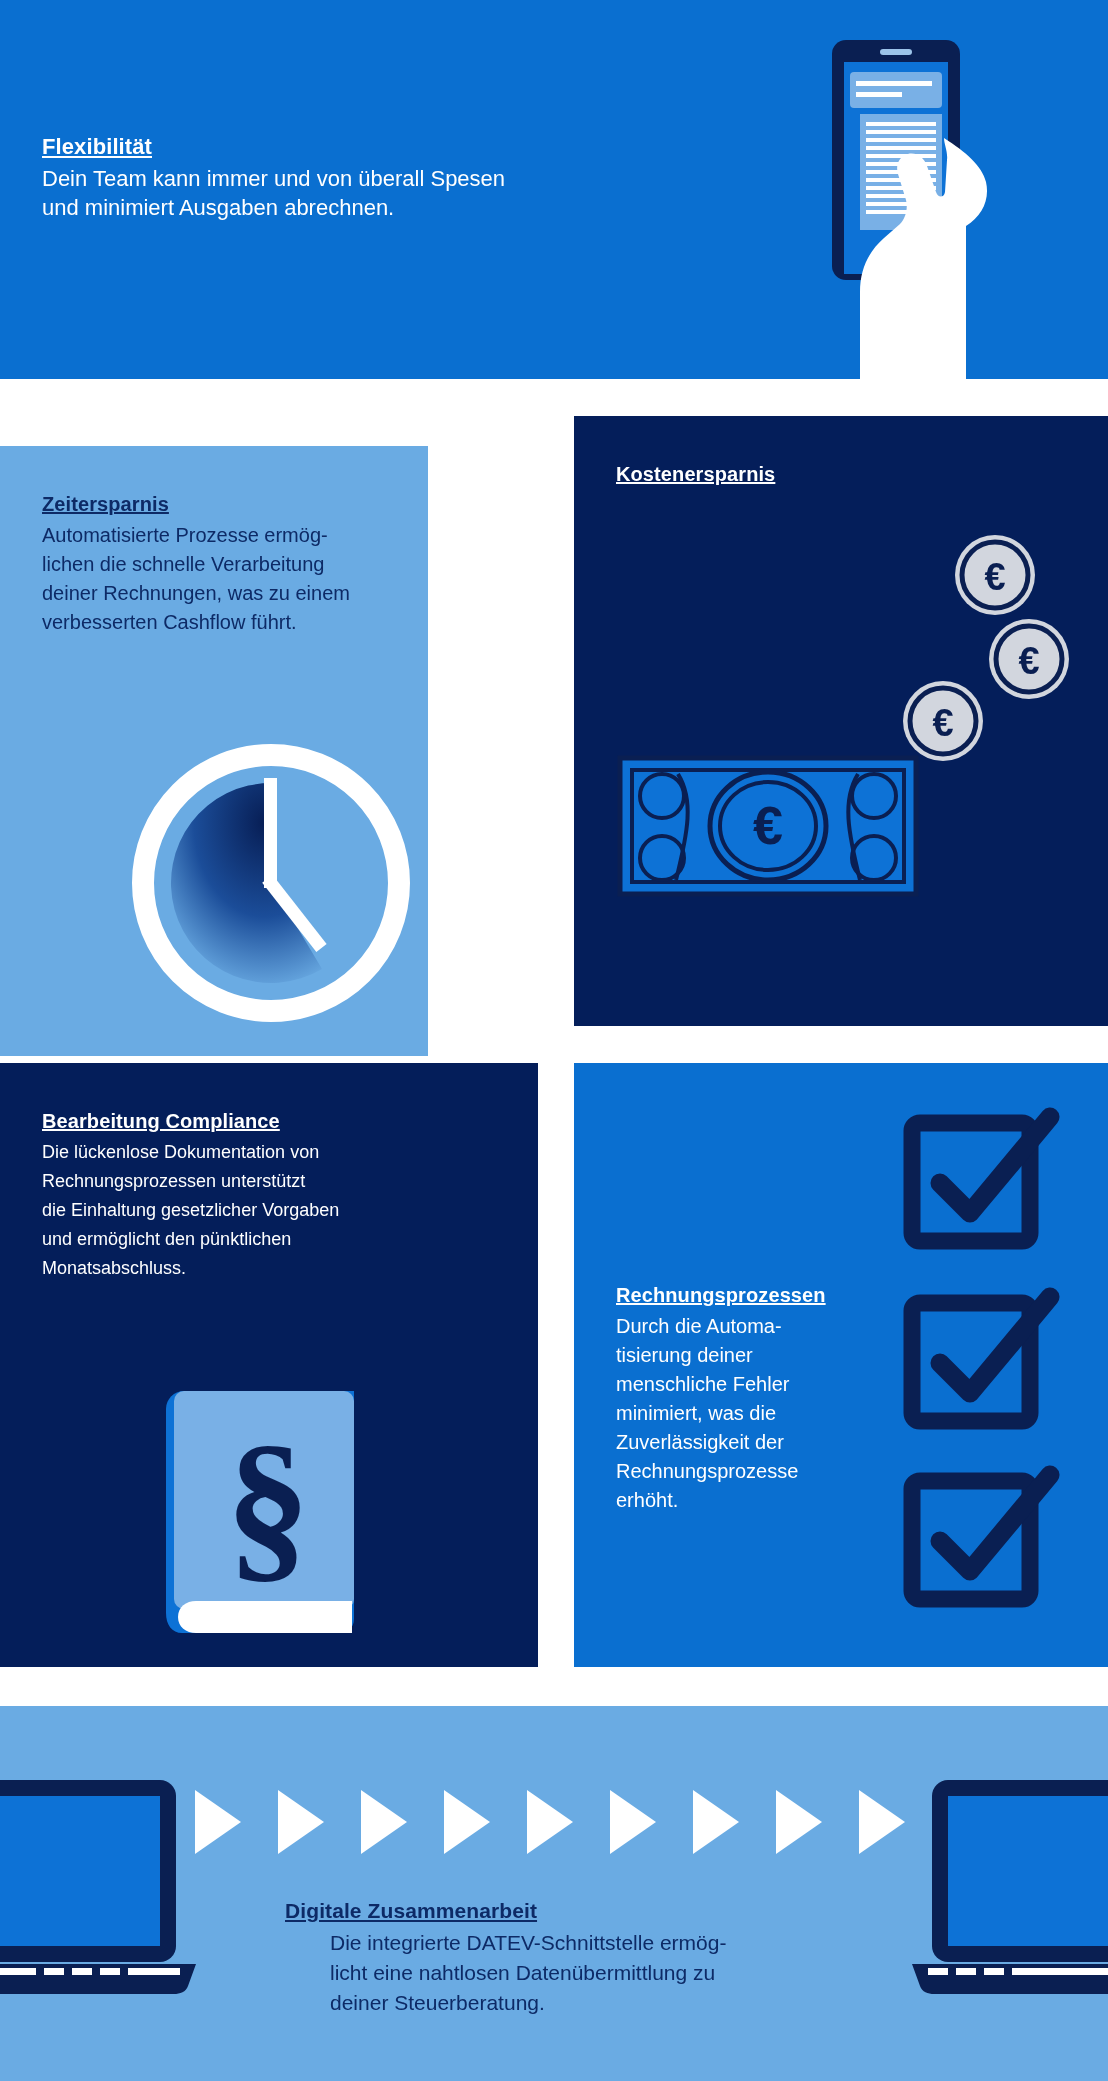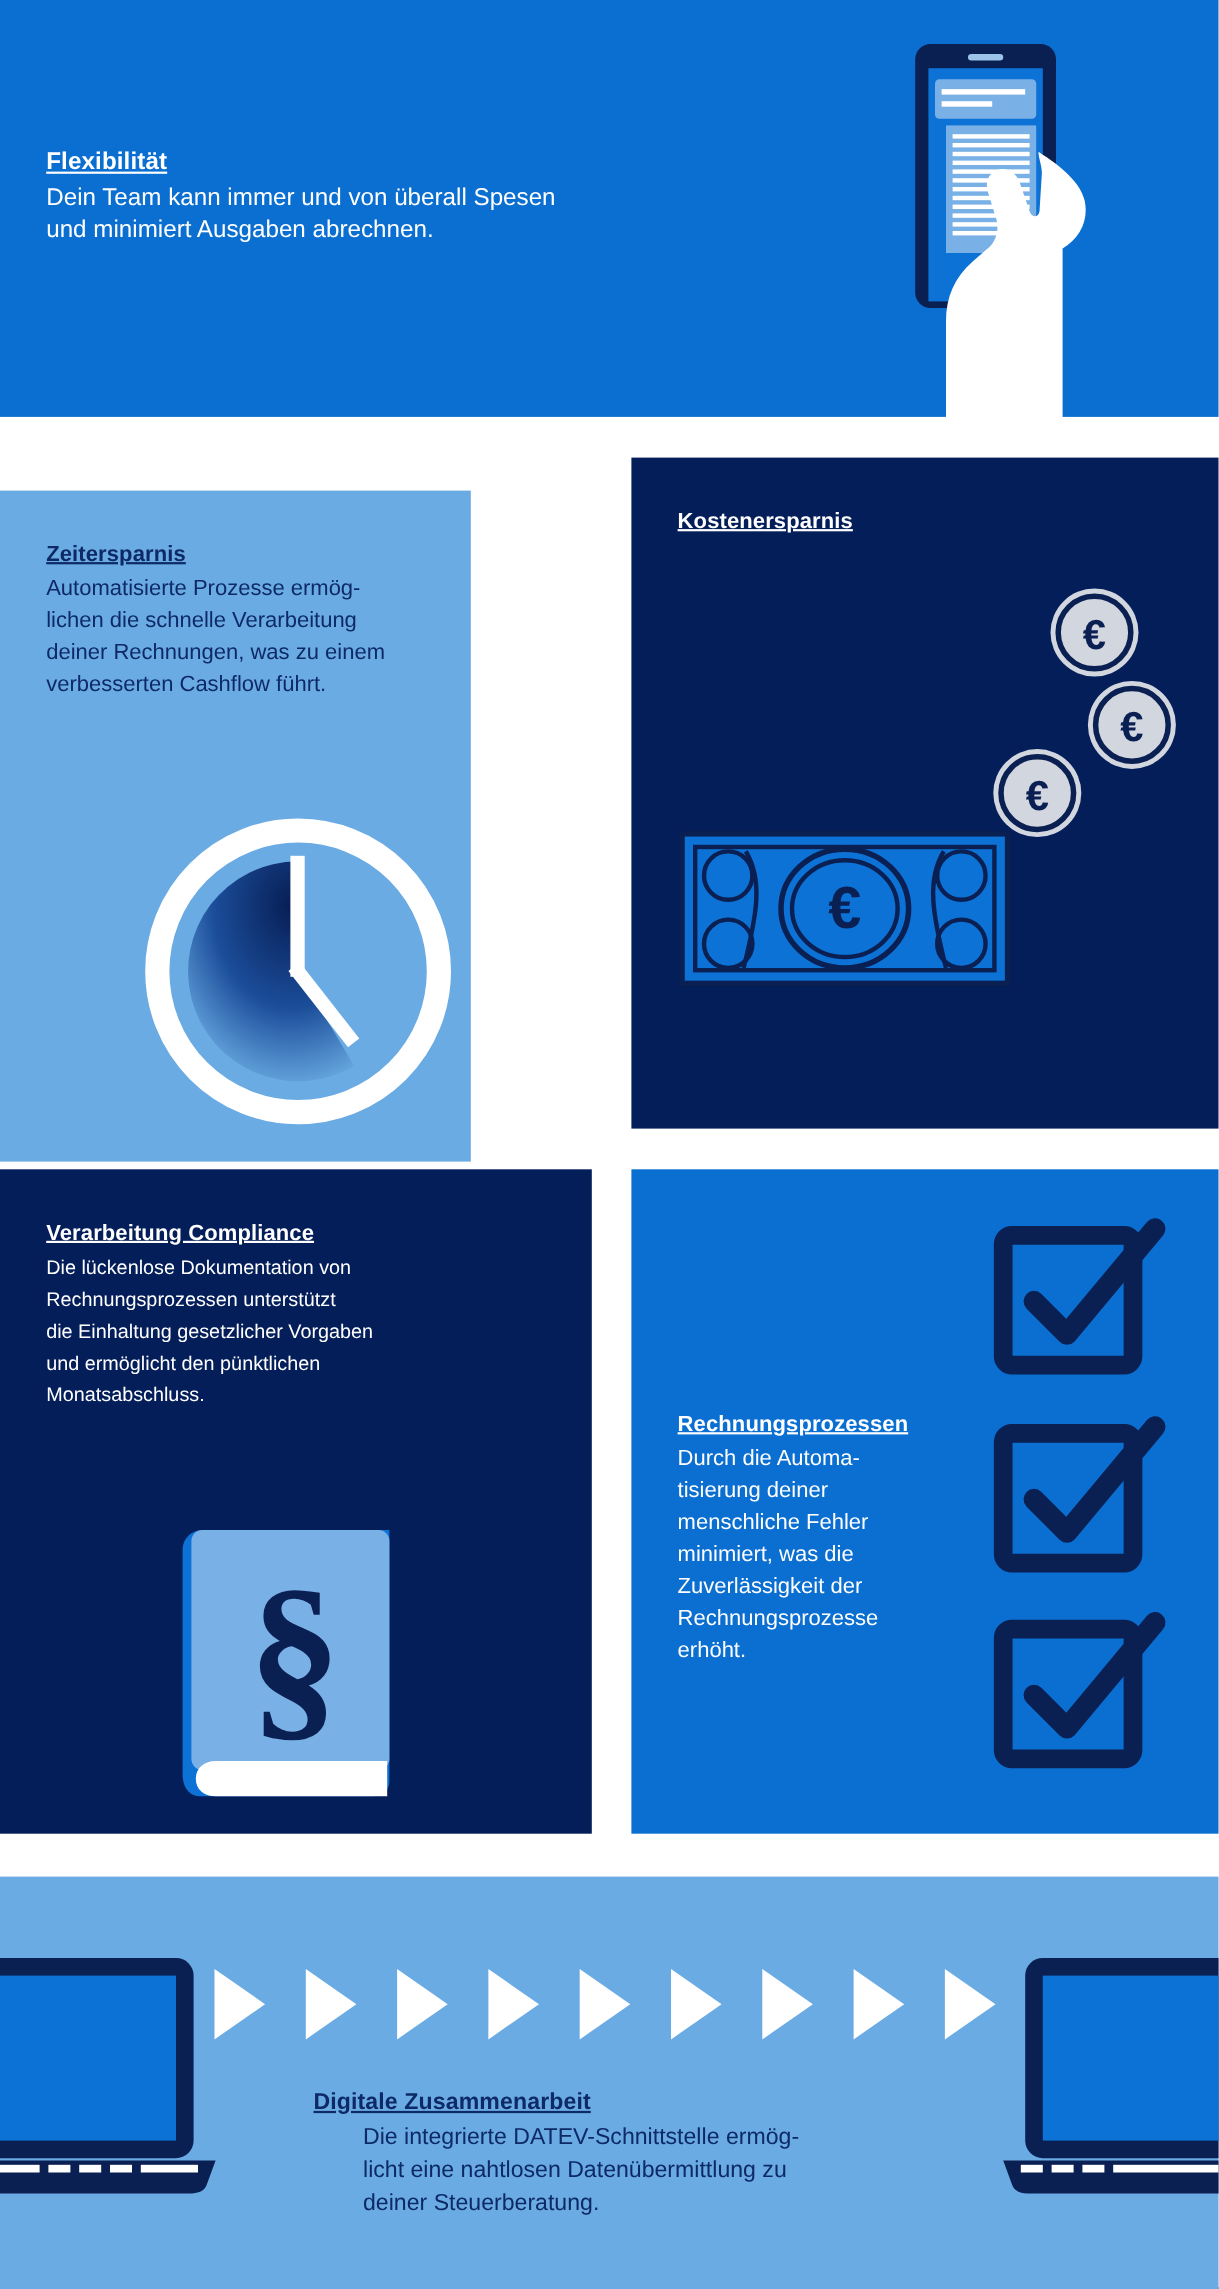--- a/index.html
+++ b/index.html
@@ -226,21 +226,21 @@
       <svg viewBox="0 0 86 86" width="86" height="86" aria-hidden="true">
         <circle cx="43" cy="43" r="40" fill="#d2d6de"></circle>
         <circle cx="43" cy="43" r="33" fill="none" stroke="#0a1f52" stroke-width="5"></circle>
         <text x="43" y="58" font-family="'Liberation Sans', sans-serif" font-size="38" font-weight="bold" fill="#0a1f52" text-anchor="middle">€</text>
       </svg>
     </div>
   </section>
 
   <section class="panel bg-navy" id="p-compliance">
     <div class="txt-block on-dark" id="comp-text">
-      <p class="hdr">Verarbeitung Compliance</p>
+      <p class="hdr">Bearbeitung Compliance</p>
       <p class="body-txt">Die lückenlose Dokumentation von
 Rechnungsprozessen unterstützt
 die Einhaltung gesetzlicher Vorgaben
 und ermöglicht den pünktlichen
 Monatsabschluss.</p>
     </div>
     <div id="book">
       <svg viewBox="0 0 208 260" width="208" height="260" aria-hidden="true">
 
         <path d="M10,232 L10,28 C10,18 18,10 28,10 L198,10 L198,238

